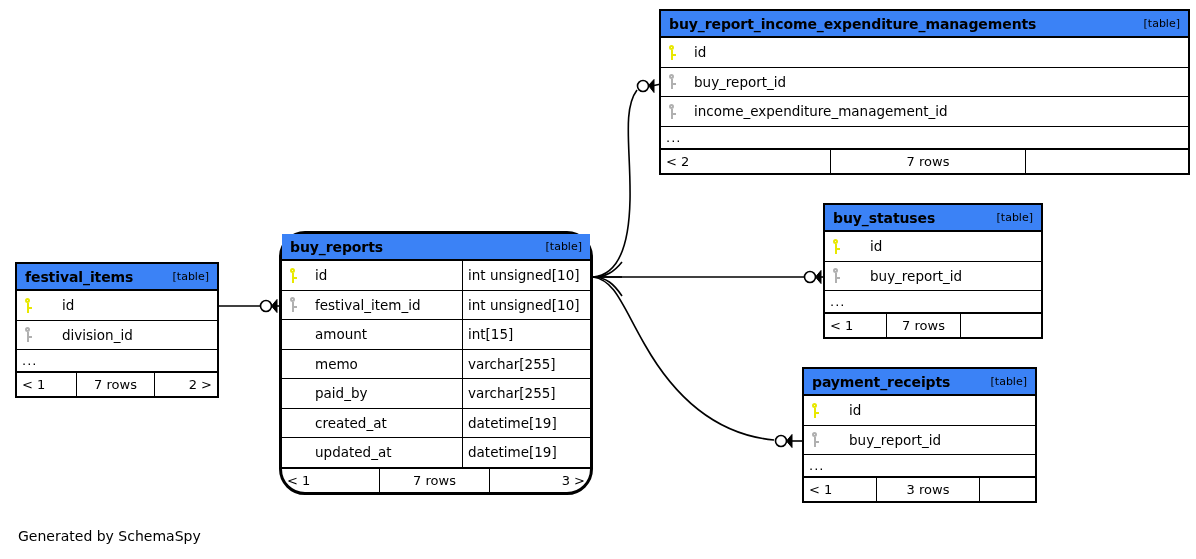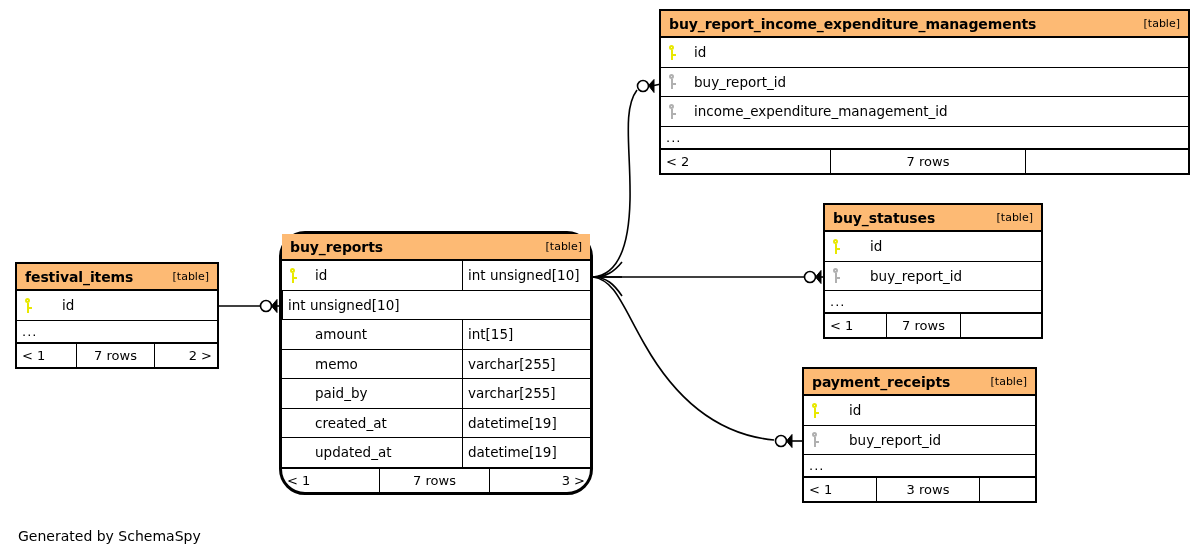--- a/index.html
+++ b/index.html
@@ -35,21 +35,21 @@
     font-size: 13.5px;
     color: #000000;
     z-index: 5;
   }
   .tbl.focal {
     border-width: 3px;
     border-radius: 26px;
   }
   .tbl-head {
     box-sizing: border-box;
-    background: #fdba74;
+    background: #3b82f6;
     border-bottom: 2px solid #000000;
     display: flex;
     align-items: center;
     justify-content: space-between;
     padding: 0 8px;
     height: 27px;
     white-space: nowrap;
   }
   .tbl-name {
     font-weight: bold;
@@ -361,20 +361,30 @@
               <span class="shaft"></span>
               <span class="tooth"></span>
             </span>
         </span>
         <span class="colname-txt">id</span>
       </div>
       <div class="col-type" style="width:128px;">int unsigned[10]</div>
     </div>
 
     <div class="row">
+      <div class="col-name">
+        <span class="keyslot">
+          <span class="key fk">
+              <span class="ring"></span>
+              <span class="shaft"></span>
+              <span class="tooth"></span>
+            </span>
+        </span>
+        <span class="colname-txt">festival_item_id</span>
+      </div>
       <div class="col-type" style="width:128px;">int unsigned[10]</div>
     </div>
 
     <div class="row">
       <div class="col-name">
         <span class="keyslot empty"></span>
         <span class="colname-txt">amount</span>
       </div>
       <div class="col-type" style="width:128px;">int[15]</div>
     </div>
@@ -430,20 +440,32 @@
           <span class="key pk">
               <span class="ring"></span>
               <span class="shaft"></span>
               <span class="tooth"></span>
             </span>
         </span>
         <span class="colname-txt" style="padding-left:18px;">id</span>
       </div>
     </div>
 
+    <div class="row">
+      <div class="col-name">
+        <span class="keyslot">
+          <span class="key fk">
+              <span class="ring"></span>
+              <span class="shaft"></span>
+              <span class="tooth"></span>
+            </span>
+        </span>
+        <span class="colname-txt" style="padding-left:18px;">division_id</span>
+      </div>
+    </div>
 
     <div class="ellipsis-row">...</div>
 
     <div class="foot">
       <div class="foot-cell foot-left" style="width:60px;">&lt; 1</div>
       <div class="foot-cell foot-mid" style="width:78px;">7 rows</div>
       <div class="foot-cell foot-right" style="flex:1 1 auto;">2 &gt;</div>
     </div>
   </div>
 

